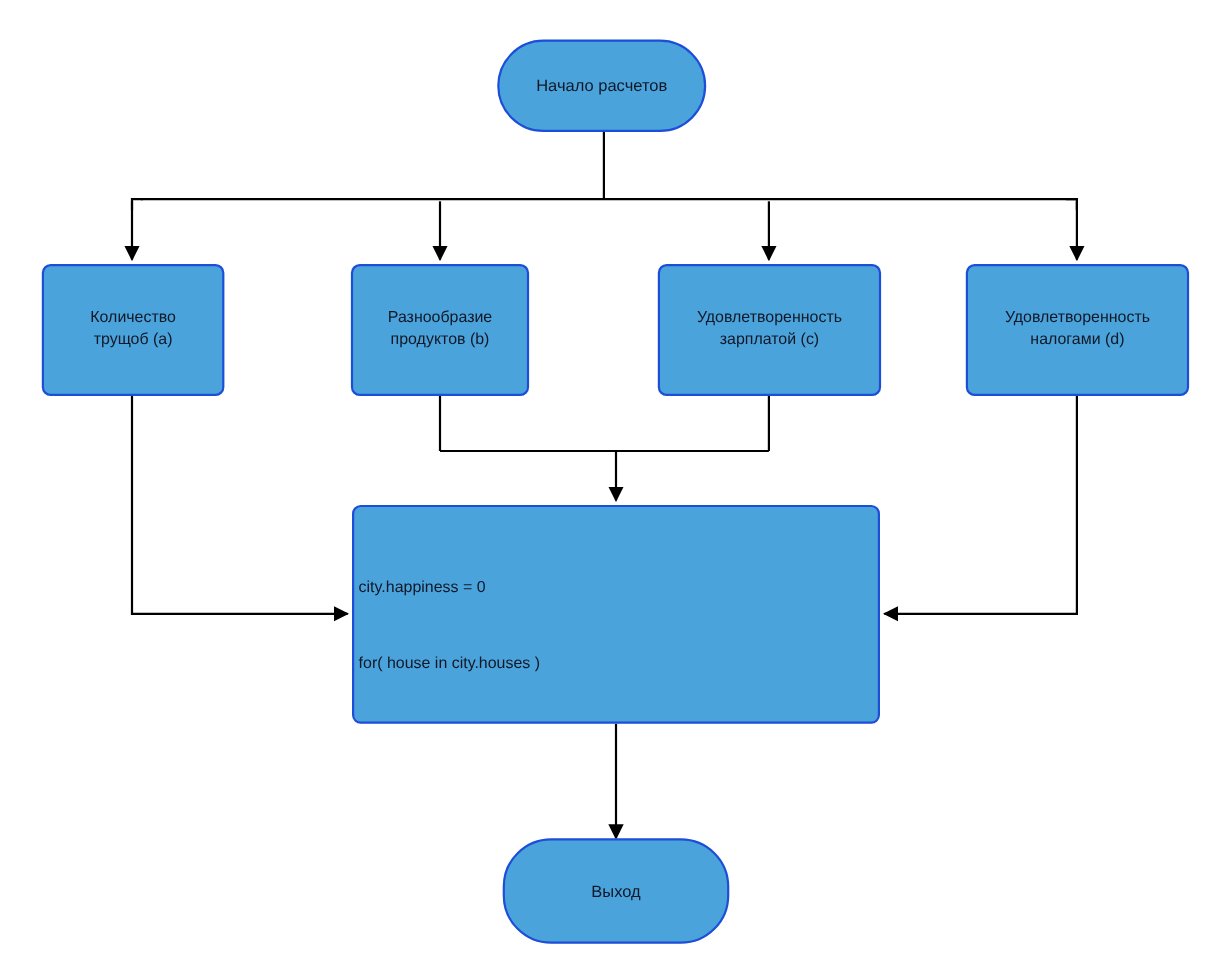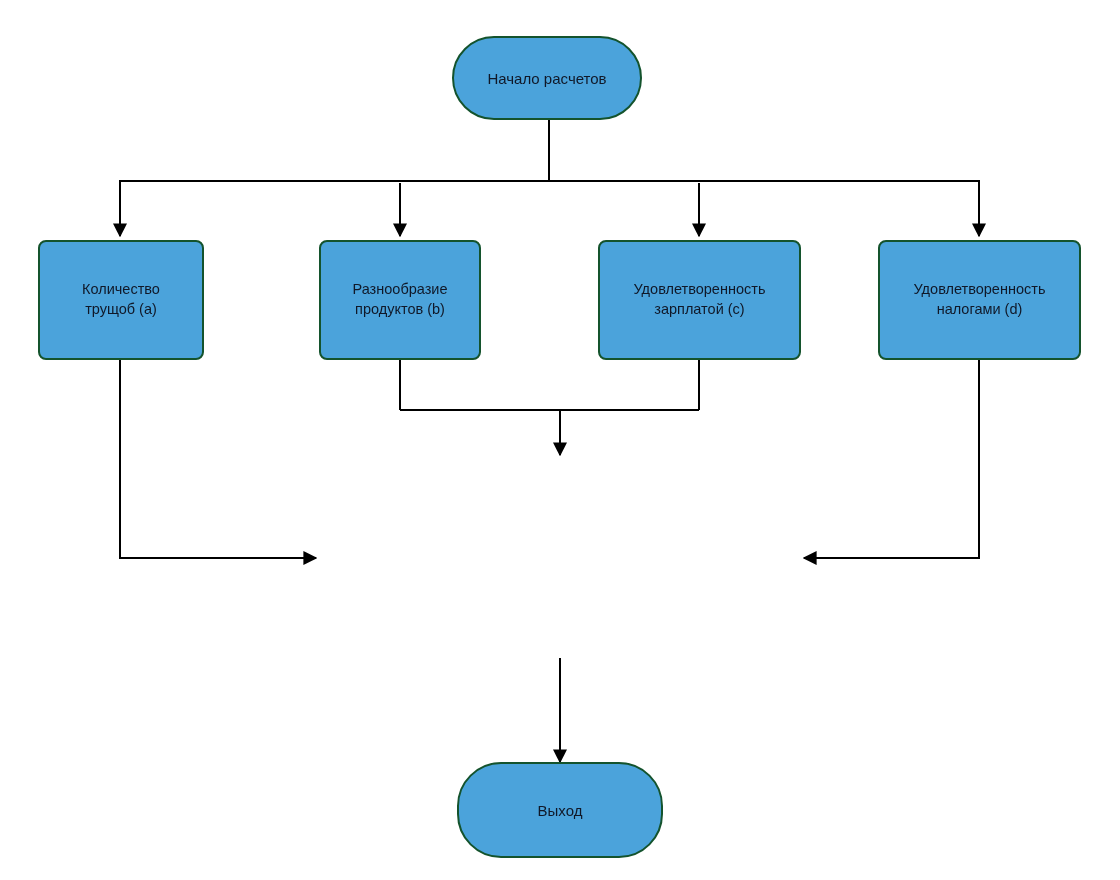--- a/index.html
+++ b/index.html
@@ -22,21 +22,21 @@
     left: 0;
     top: 0;
     width: 1120px;
     height: 880px;
     pointer-events: none;
   }
   .node {
     position: absolute;
     box-sizing: border-box;
     background: #4ba3db;
-    border: 2px solid #14532d;
+    border: 2px solid #1d4ed8;
     color: #101828;
   }
   .terminal {
     border-radius: 44px;
     display: flex;
     align-items: center;
     justify-content: center;
     text-align: center;
     font-size: 15px;
   }
@@ -116,18 +116,28 @@
   <div class="node process" style="left:598px; top:240px; width:203px; height:120px;">
     <span style="white-space:pre-line;">Удовлетворенность
 зарплатой (c)</span>
   </div>
 
   <div class="node process" style="left:878px; top:240px; width:203px; height:120px;">
     <span style="white-space:pre-line;">Удовлетворенность
 налогами (d)</span>
   </div>
 
+  <div class="node codeblock" style="left:320px; top:459px; width:480px; height:199px;">
+    <span class="code-line">city.happiness = 0</span>
+    <span class="code-line">for( house in city.houses )</span>
+    
+    
+    
+    
+    
+    
+  </div>
 
   <div class="node terminal" style="left:457px; top:762px; width:206px; height:96px;">
     <span>Выход</span>
   </div>
 
 </div>
 
 </body></html>

